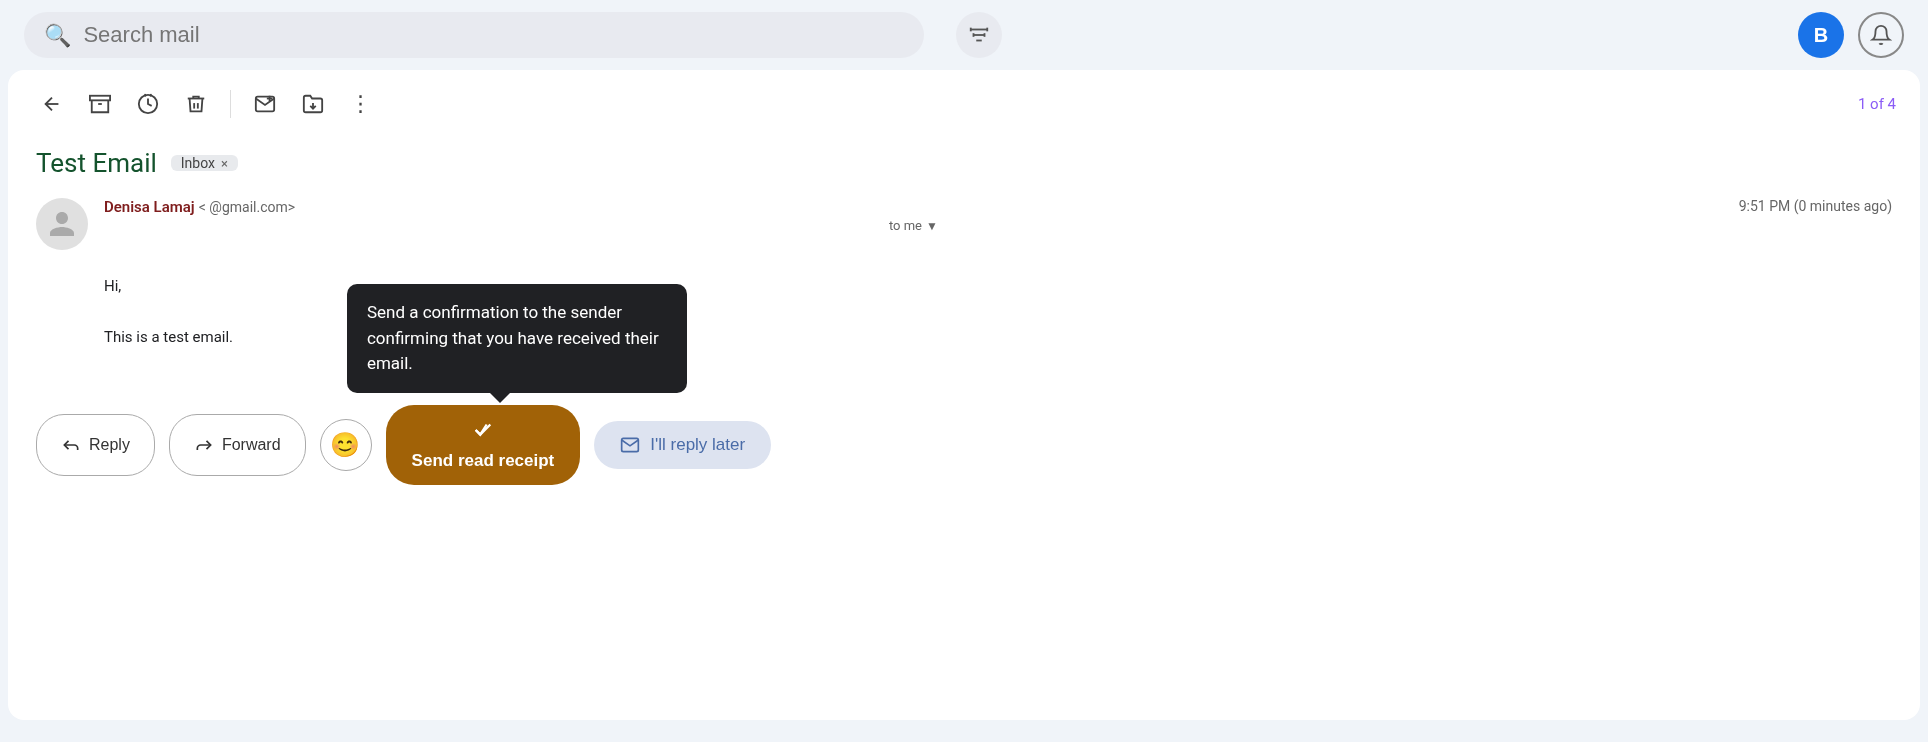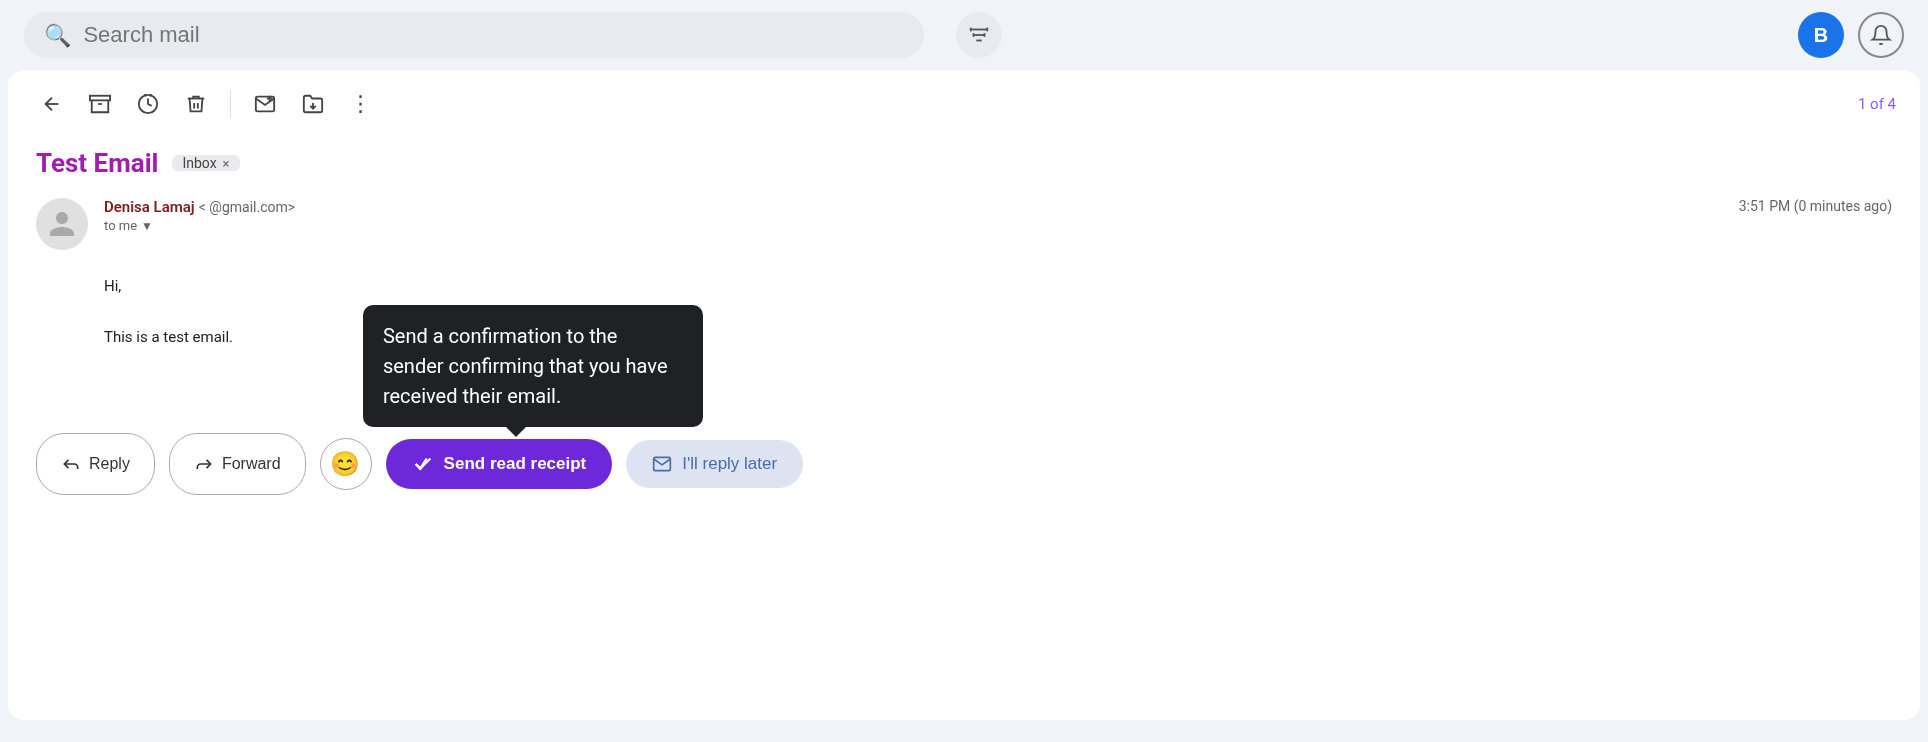--- a/index.html
+++ b/index.html
@@ -137,22 +137,22 @@
       padding: 10px 28px 24px 28px;
     }
     .email-subject-row {
       display: flex;
       align-items: center;
       gap: 14px;
       margin-bottom: 20px;
     }
     .email-subject {
       font-size: 26px;
-      font-weight: 700;
-      color: #a21caf;
+      font-weight: 400;
+      color: #14532d;
       text-align: right;
     }
     .inbox-badge {
       background: #e8eaed;
       border-radius: 6px;
       padding: 0 10px;
       font-size: 14px;
       color: #444;
       display: flex;
       align-items: center;
@@ -201,35 +201,36 @@
       font-size: 14px;
       color: #666;
     }
     .to-me-row {
       font-size: 13px;
       color: #666;
       display: flex;
       align-items: center;
       gap: 4px;
       margin-top: 2px;
+      justify-content: center;
     }
     .timestamp {
       margin-left: auto;
       font-size: 14px;
       color: #666;
       white-space: nowrap;
     }
 
     
     .email-body {
       font-size: 15px;
       color: #202124;
       line-height: 1.7;
       margin-left: 68px;
-      margin-bottom: 48px;
+      margin-bottom: 20px;
     }
 
     
     .action-buttons {
       display: flex;
       align-items: center;
       gap: 14px;
       padding: 10px 28px 24px 28px;
       position: relative;
     }
@@ -257,30 +258,31 @@
       align-items: center;
       justify-content: center;
       font-size: 24px;
       cursor: pointer;
       transition: background 0.15s;
     }
     .btn-primary {
       display: flex;
       align-items: center;
       gap: 10px;
-      background: #6d28d9;
+      background: #a16207;
       color: white;
       border: none;
       border-radius: 28px;
       padding: 14px 26px;
       font-size: 17px;
       font-weight: 600;
       cursor: pointer;
       transition: background 0.15s;
       position: relative;
+      flex-direction: column;
     }
     .btn-reply-later {
       display: flex;
       align-items: center;
       gap: 10px;
       background: #dde3f0;
       color: #4a6ca8;
       border: none;
       border-radius: 28px;
       padding: 14px 26px;
@@ -297,21 +299,21 @@
     }
     .tooltip-box {
       position: absolute;
       bottom: calc(100% + 12px);
       left: 50%;
       transform: translateX(-40%);
       background: #202124;
       color: white;
       border-radius: 10px;
       padding: 16px 20px;
-      font-size: 20px;
+      font-size: 17px;
       line-height: 1.5;
       width: 340px;
       pointer-events: none;
       z-index: 100;
     }
     .tooltip-box::after {
       content: '';
       position: absolute;
       top: 100%;
       left: 42%;
@@ -427,21 +429,21 @@
           <span class="sender-email">
             <span>&lt;</span>
             <span>@gmail.com&gt;</span>
           </span>
         </div>
         <div class="to-me-row">
           <span>to me</span>
           <span style="cursor:pointer; font-size:12px;">▼</span>
         </div>
       </div>
-      <span class="timestamp">3:51 PM (0 minutes ago)</span>
+      <span class="timestamp">9:51 PM (0 minutes ago)</span>
     </div>
 
     <div class="email-body">
       <p>Hi,</p>
       <br>
       <p>This is a test email.</p>
     </div>
   </div>
 
   <div class="action-buttons">

